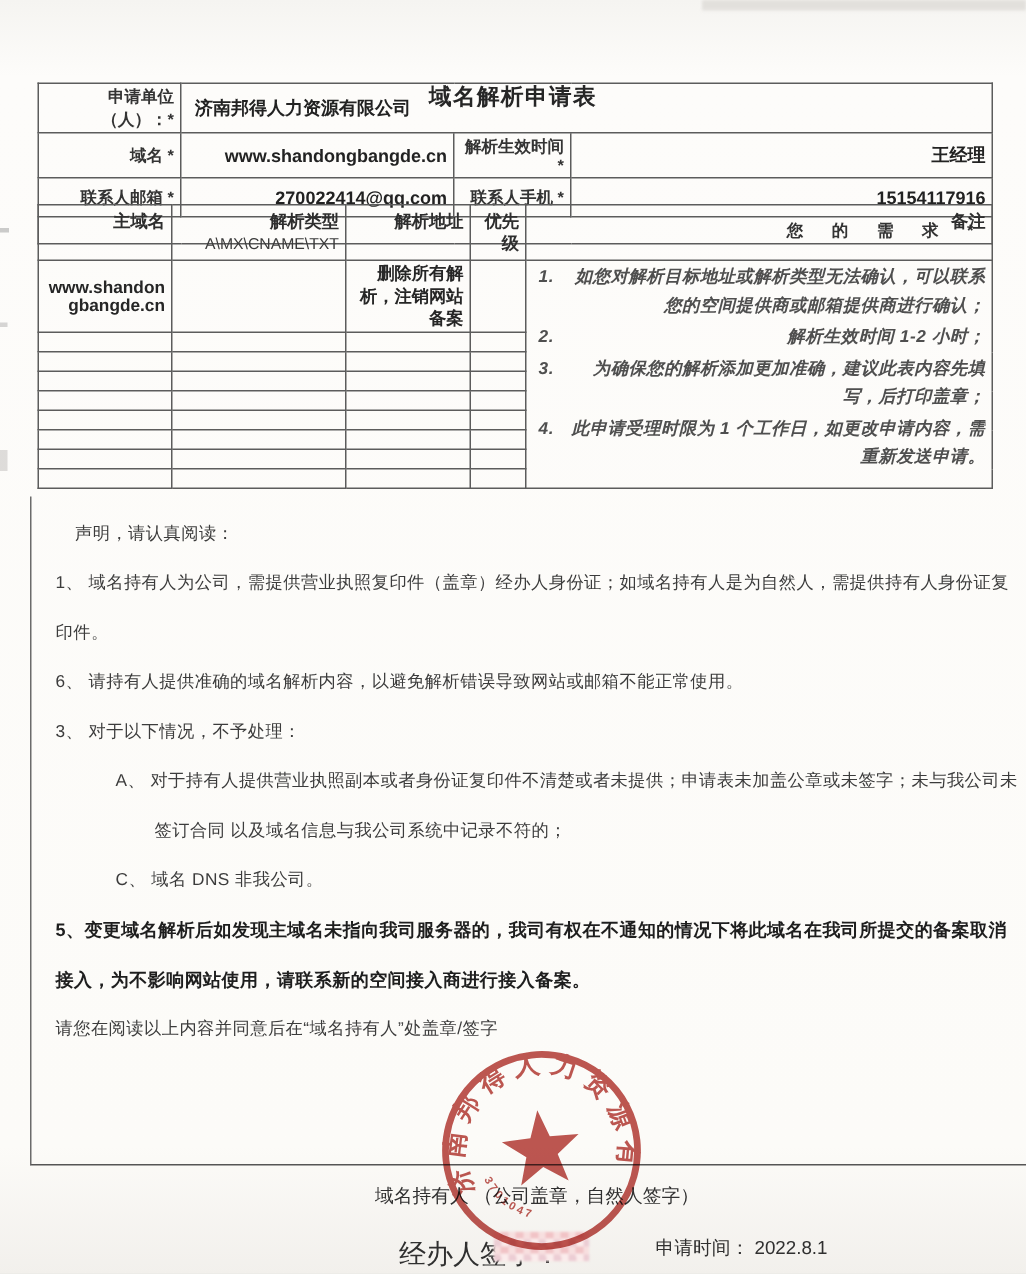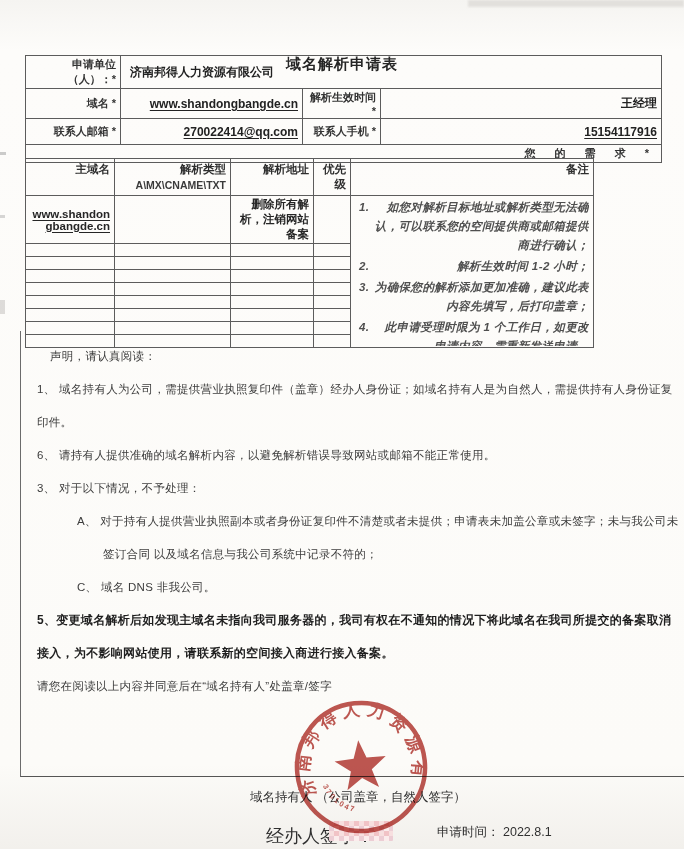--- a/index.html
+++ b/index.html
@@ -13,28 +13,28 @@
     position:absolute; top:19px; left:0; width:100%;
     text-align:center; font-size:15px; font-weight:700; color:#262626; letter-spacing:1px;margin-top:36px;
   }
   
   table.t { border-collapse:collapse; position:absolute; table-layout:fixed; background:transparent; }
   table.t td { border:1px solid #5c5c5c; text-align:right; vertical-align:middle; padding:1px 4px; overflow:hidden; }
   table.info { left:25px; top:55px; width:637px; border:1.5px solid #4a4a4a; }
   table.info td.lbl { font-size:11px; font-weight:700; color:#343434; }
   table.info td.val { font-size:12px; font-weight:700; color:#222; }
   table.info td.left { text-align:left; padding-left:9px; }
-  .u { text-decoration:underline; text-underline-offset:2px; }
+  .u { text-underline-offset:2px; }
   table.info tr.r1 td { height:20px; }
   table.info tr.r2 td, table.info tr.r3 td { height:23px; }
   td.needs { height:14px; font-size:11px; font-weight:700; letter-spacing:8px; color:#333; padding:0; }
 
-  table.demand { left:25px; top:158px; width:569px; border:1.5px solid #4a4a4a; }
+  table.demand { left:25px; top:136px; width:637px; border:1.5px solid #4a4a4a; }
   table.demand tr.hd td { height:32px; vertical-align:top; padding-top:3px; font-size:11.5px; font-weight:700; color:#2e2e2e; }
-  table.demand tr.hd .sub { font-weight:700; font-size:10.5px; margin-top:2px; color:#3a3a3a; }
+  table.demand tr.hd .sub { font-weight:400; font-size:10.5px; margin-top:2px; color:#3a3a3a; }
   table.demand tr.filled td { height:36px; font-size:11.5px; font-weight:700; color:#262626; word-break:break-all; }
   table.demand tr.emptyrow td { height:12px; padding:0; }
   td.remarks { vertical-align:top; text-align:left; padding:3px 4px 0 6px; }
   .remarks-clip { height:148px; overflow:hidden;font-style:italic; }
   td.remarks ol { margin:0; padding:0 0 0 18px; }
   td.remarks li { font-size:11.5px; line-height:19px; color:#4f4f4f; margin-bottom:2px; letter-spacing:0.4px; }
 
   
   .decl {
     position:absolute; left:20px; top:331px; width:672px; height:446px; box-sizing:border-box;

